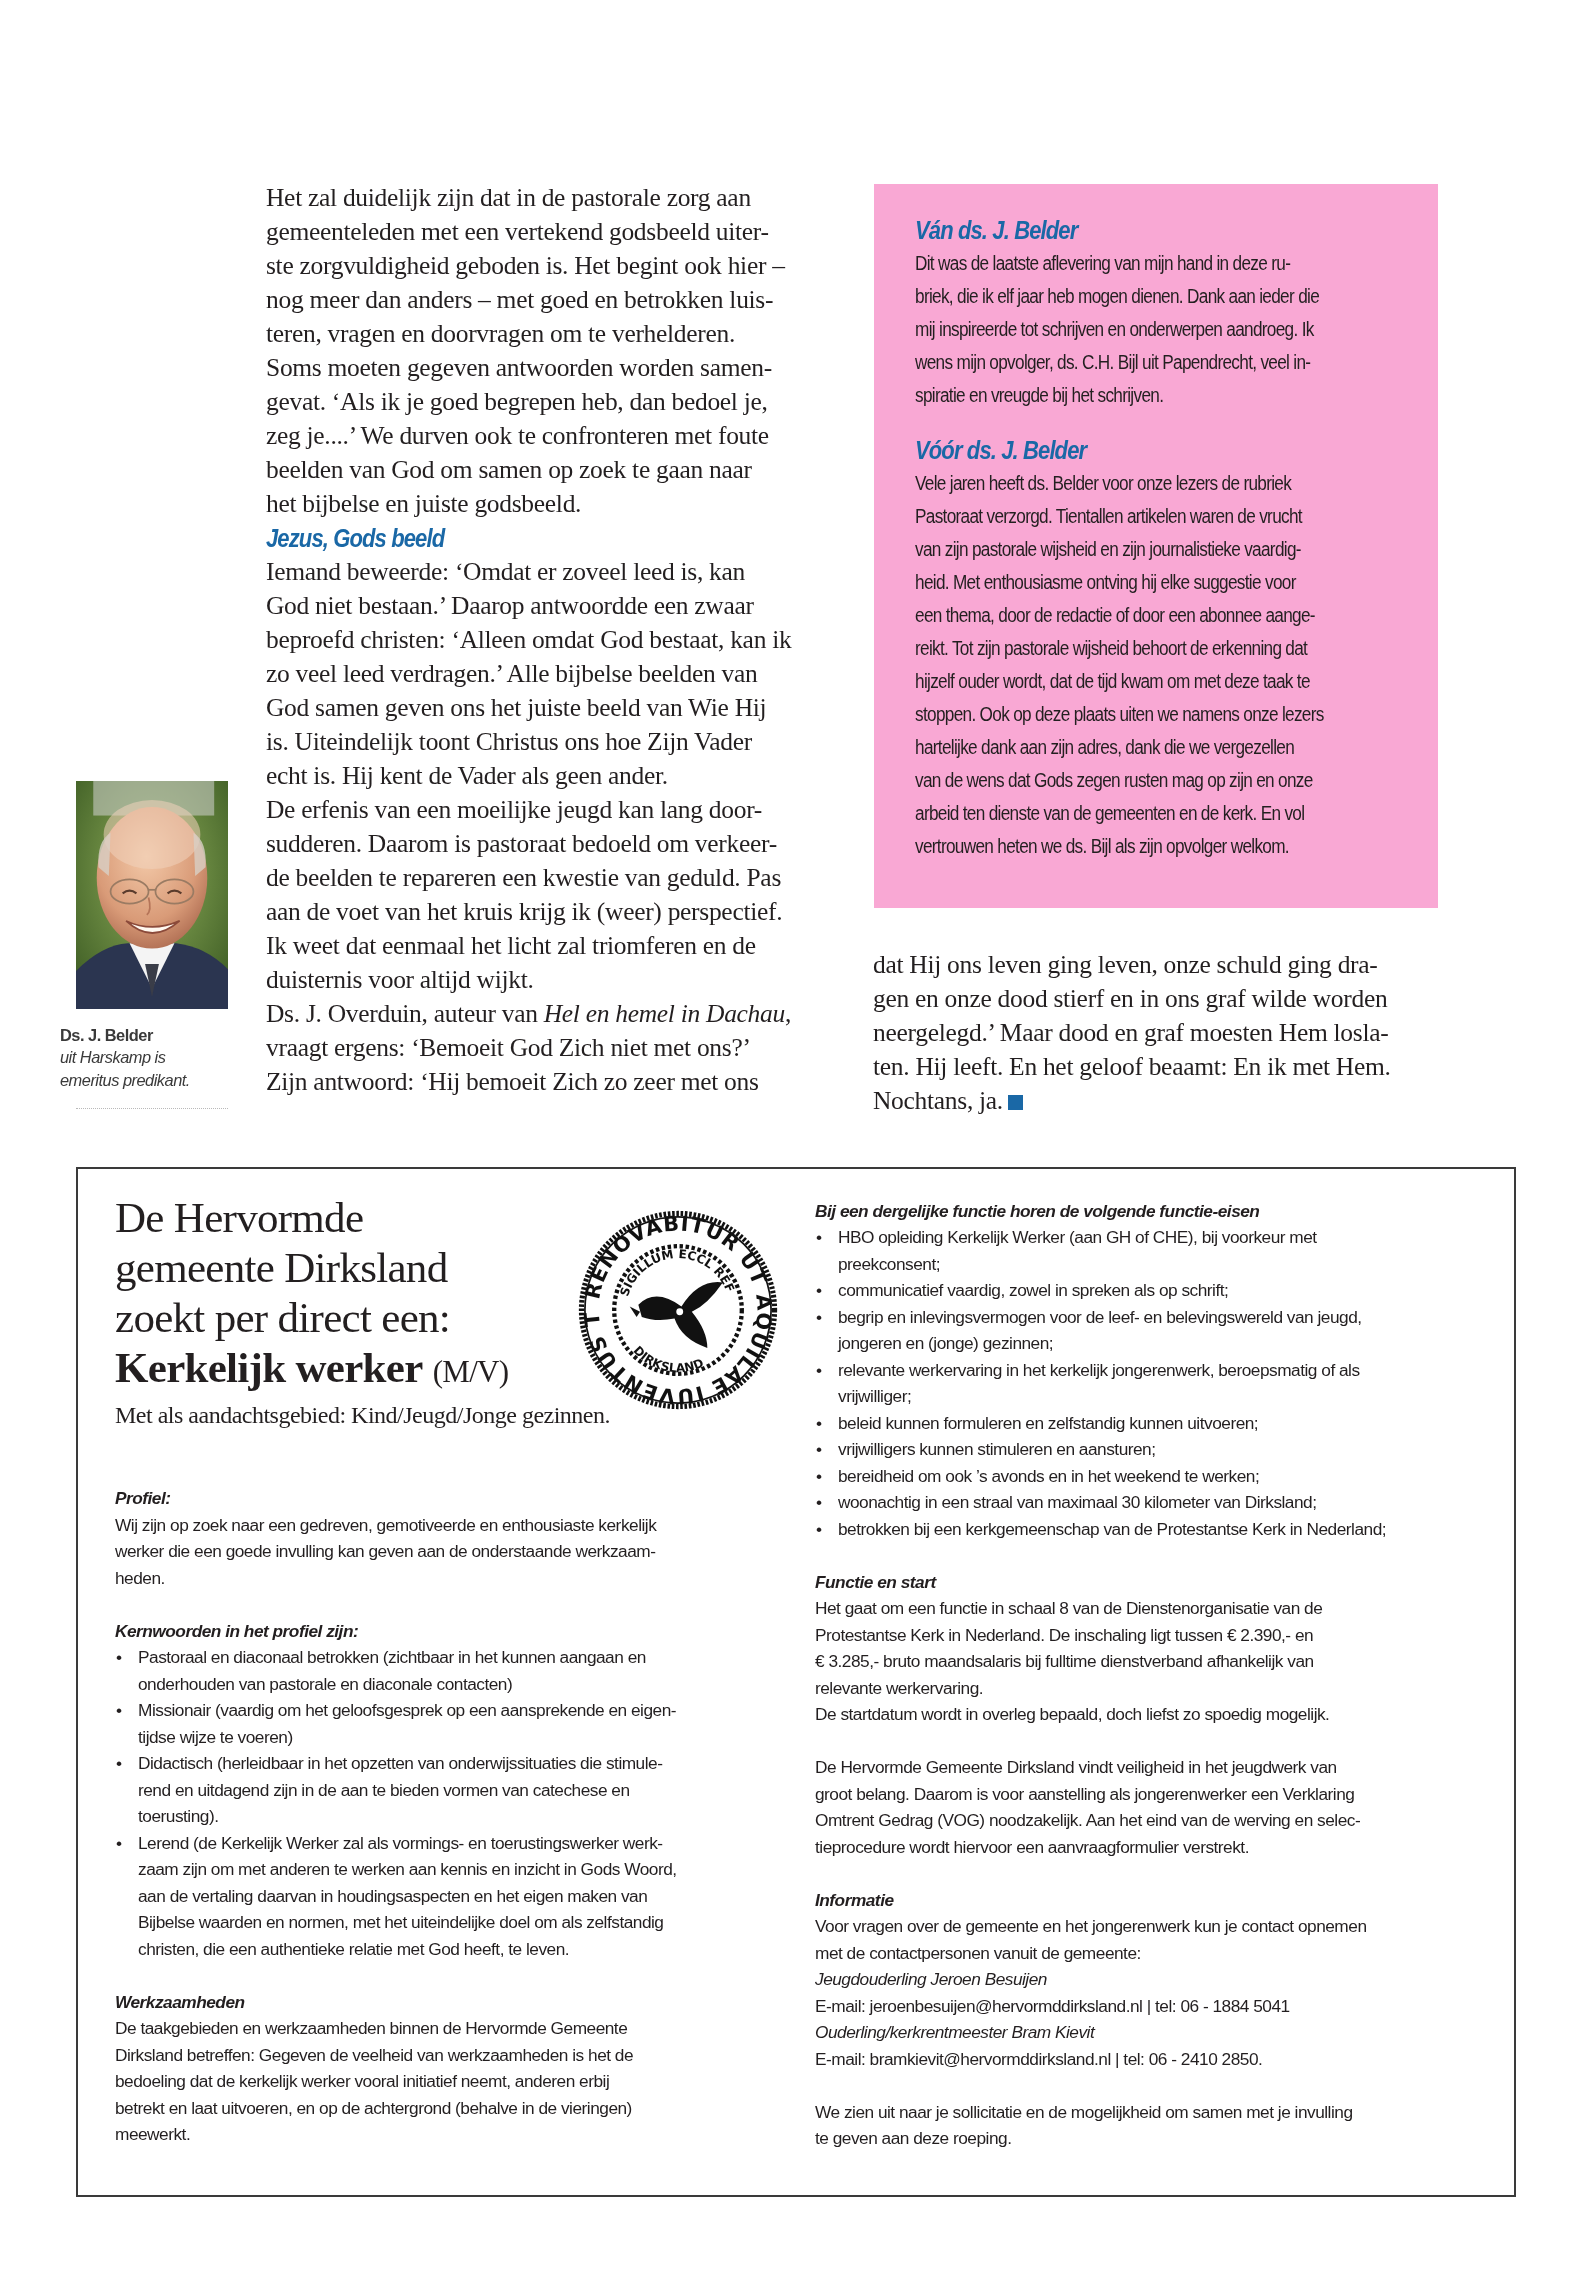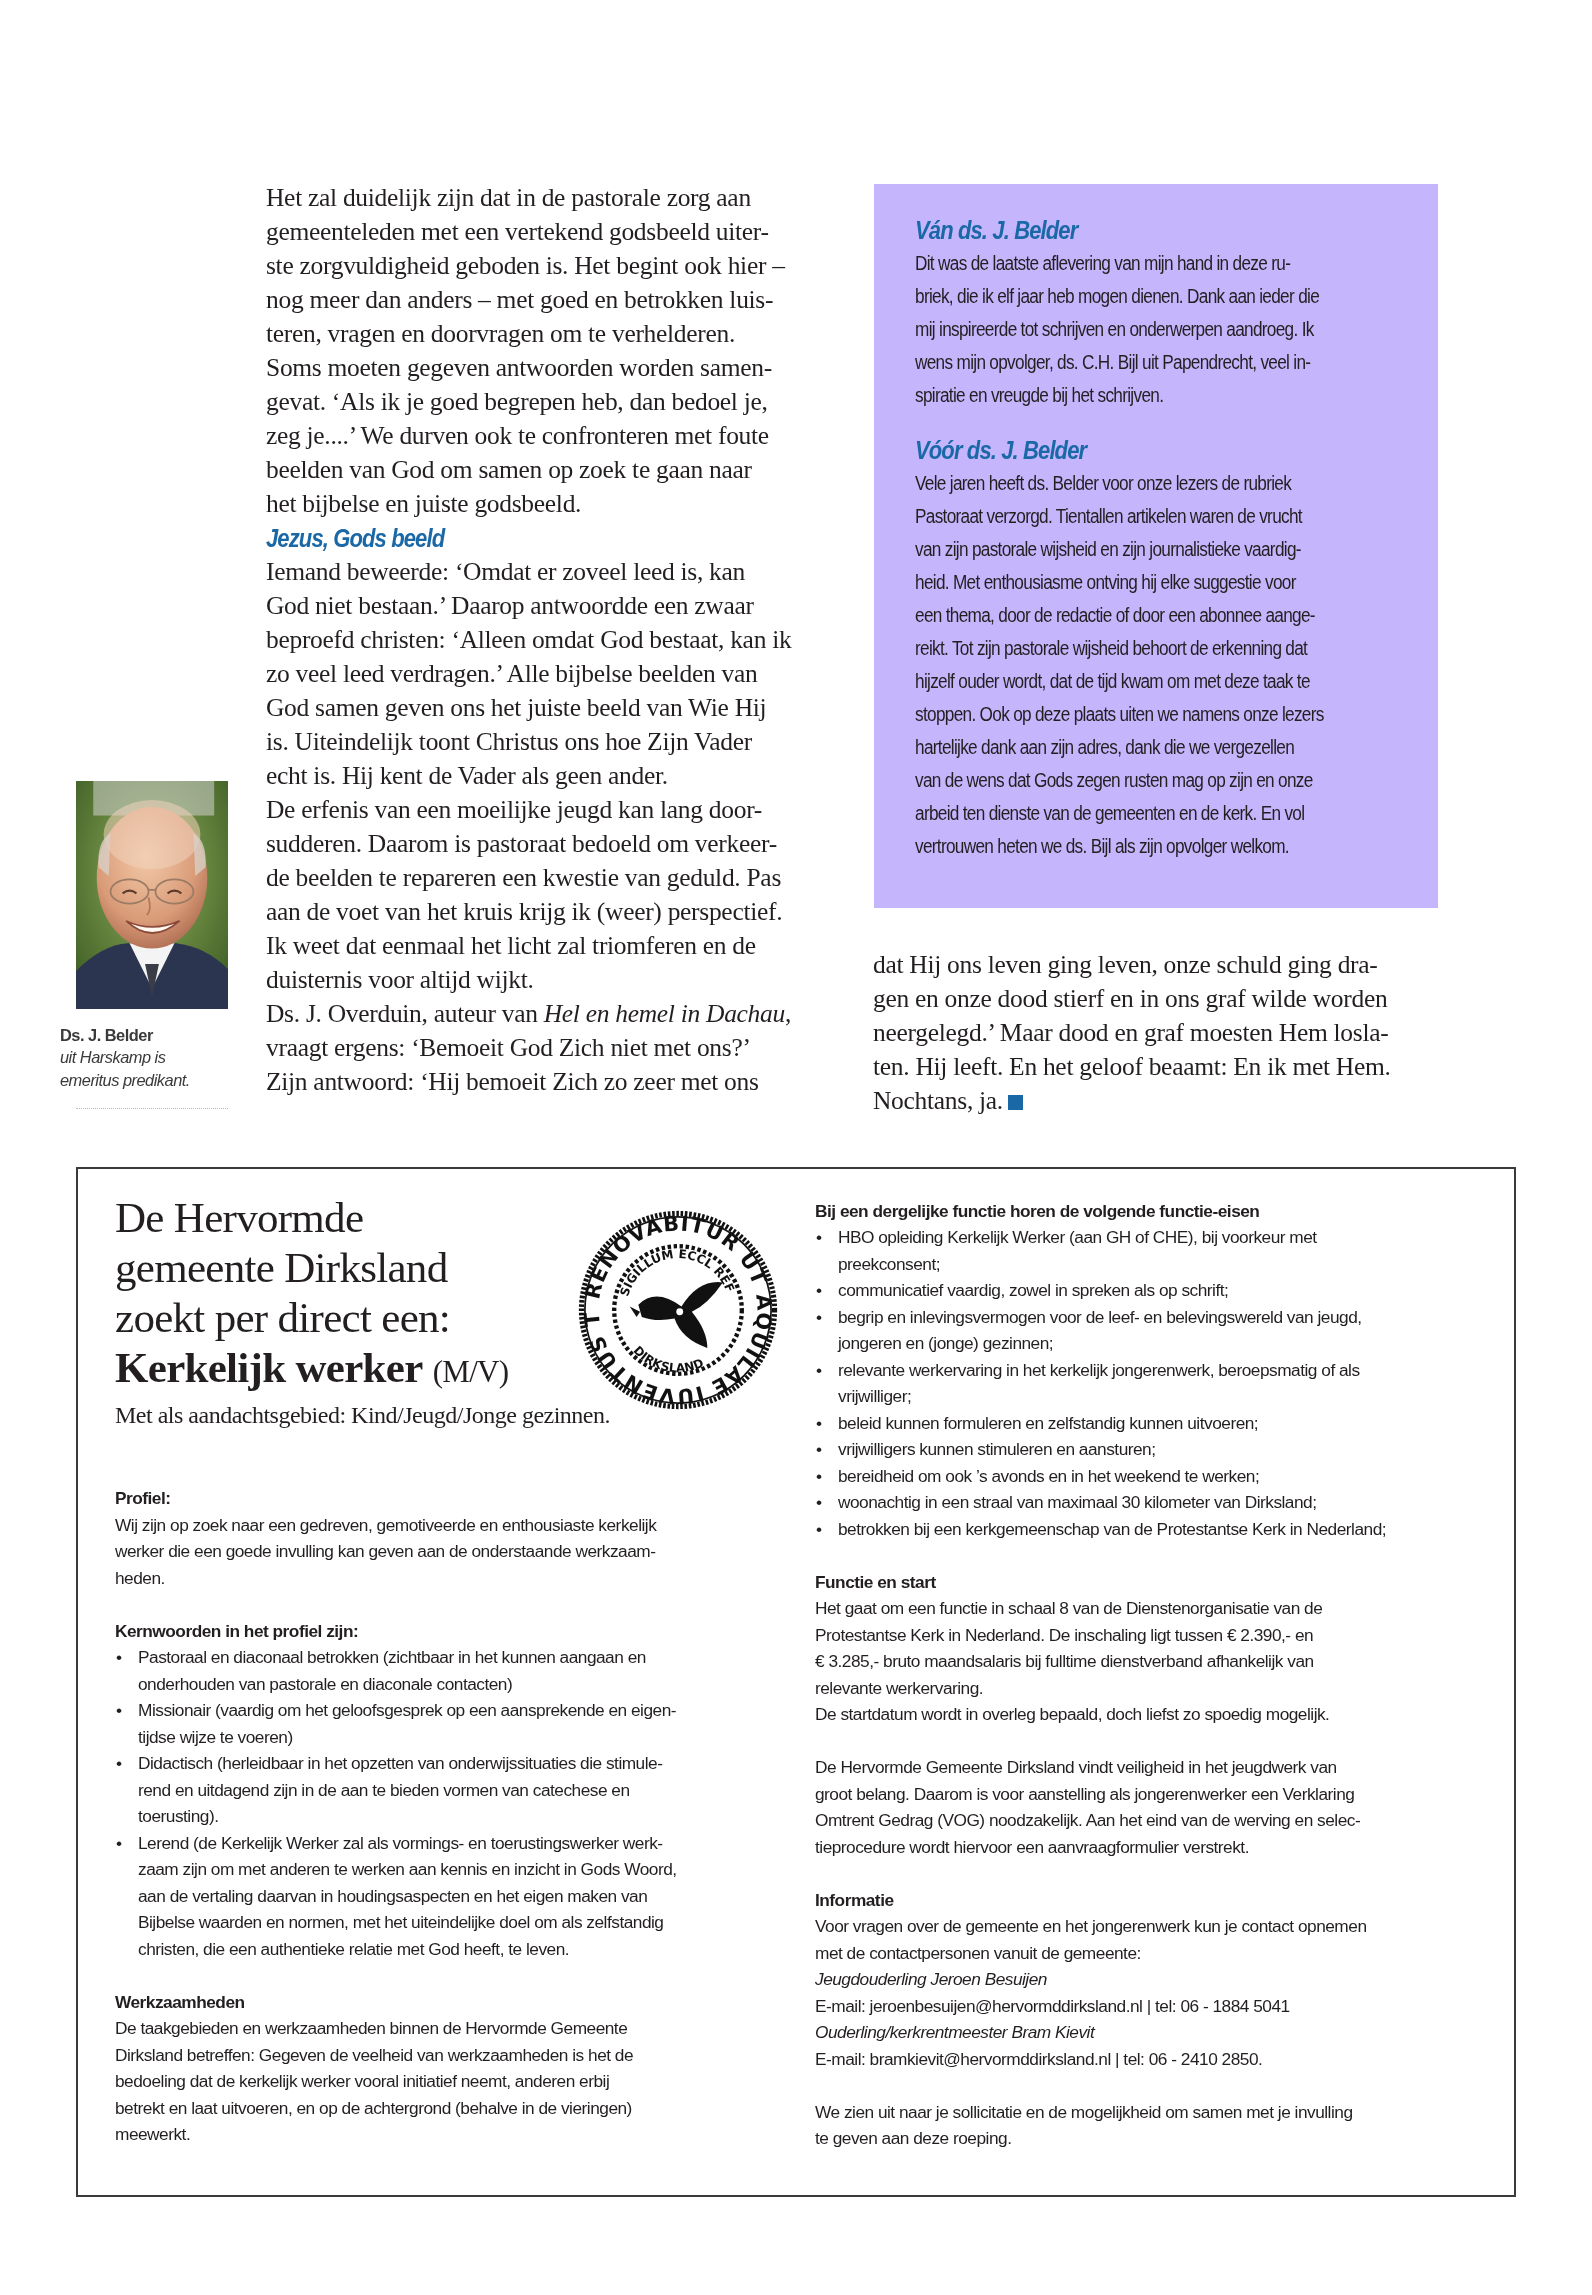--- a/index.html
+++ b/index.html
@@ -35,21 +35,21 @@
   #caption .name { font-weight: bold; }
   #caption .desc { font-style: italic; white-space: pre-line; }
   #caption-rule {
     position: absolute; left: 76px; top: 1108px; width: 152px; height: 0;
     border-top: 1.7px dotted #b9b9b9;
   }
 
   
   #greybox {
     position: absolute; left: 874px; top: 184px; width: 564px; height: 724px;
-    background: #c4b5fd; padding: 29px 35px 0 41px;
+    background: #f9a8d4; padding: 29px 35px 0 41px;
   }
   #greybox .subhead { font-size: 25px; }
   #greybox .boxtext {
     font-family: "Liberation Sans", sans-serif; font-size: 20px; line-height: 33px;
     color: #231f20; white-space: pre-line; letter-spacing: -0.8px;
     transform: scaleX(0.86); transform-origin: left top; width: 116%;
   }
   #greybox .sec2 { margin-top: 21px; }
 
   
@@ -84,21 +84,21 @@
   #seal {
     position: absolute; left: 500px; top: 41px; width: 200px; height: 200px;
   }
 
   .ad-col {
     position: absolute; font-family: "Liberation Sans", sans-serif;
     font-size: 17.3px; line-height: 26.5px; color: #231f20; letter-spacing: -0.5px;
   }
   #ad-left { left: 37px; top: 316px; width: 664px; }
   #ad-right { left: 737px; top: 28.5px; width: 690px; }
-  .ad-col .h { font-weight: bold; display: block; }
+  .ad-col .h { font-weight: bold; display: block; font-style: italic; }
   .ad-col .p { display: block; white-space: pre-line; }
   .ad-col .gap { display: block; height: 26.5px; }
   .ad-col ul { list-style: none; }
   .ad-col li { position: relative; padding-left: 23px; white-space: pre-line; }
   .ad-col li::before {
     content: "\2022"; position: absolute; left: 0.9px; top: 0; font-size: 17.3px;
   }
   .ad-col .it { font-style: italic; display: block; }
 </style>
 </head>

